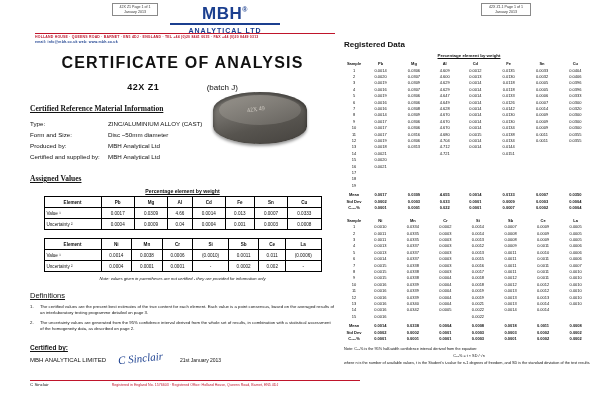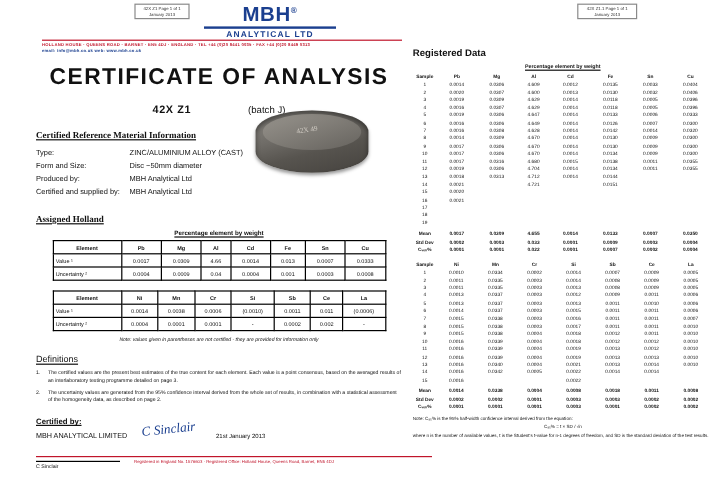--- a/index.html
+++ b/index.html
@@ -22,21 +22,21 @@
   .stamp.left{left:112px;top:3px;width:40px;}
   .stamp.right{left:481px;top:3px;width:44px;}
 
   .addr{position:absolute;left:35px;top:35px;width:420px;font-size:3.5px;color:#c0152b;
         font-weight:bold;letter-spacing:.2px;line-height:5px;}
   .addr .l2{color:#1b3f8f;}
   .rule{position:absolute;left:35px;top:33px;width:300px;height:1px;background:#c0152b;}
 
   
   .left{position:absolute;left:30px;top:46px;width:305px;}
-  h1.title{font-size:19px;font-weight:bold;letter-spacing:1.2px;margin:8px 0 0 0;text-align:center;}
+  h1.title{font-size:16px;font-weight:bold;letter-spacing:1.2px;margin:8px 0 0 0;text-align:center;}
   .batch{margin-top:10px;font-size:9px;font-weight:bold;text-align:center;}
   .batch .code{letter-spacing:.5px;}
   .batch .bj{font-weight:normal;margin-left:45px;font-size:8px;}
 
   .sechead{font-size:7.5px;font-weight:bold;margin-top:12px;text-decoration:underline;font-family:Liberation Serif, serif;}
   .crm{margin-top:5px;font-size:6.2px;}
   .crm table{border-collapse:collapse;}
   .crm td{padding:2px 0;vertical-align:top;}
   .crm td.k{width:78px;}
   .crm td.v{width:150px;}
@@ -136,21 +136,21 @@
         </tr>
         <tr>
           <td class="k">Certified and supplied by:</td>
           <td class="v">MBH Analytical Ltd</td>
         </tr>
       </tbody>
         </table>
     </div>
 
     <div class="assigned">
-      <div class="sechead" style="margin-top:6px">Assigned Holland</div>
+      <div class="sechead" style="margin-top:6px">Assigned Values</div>
       <div class="tblcap" style="margin-top:5px">Percentage element by weight</div>
       <table class="val">
         <tbody>
             <tr>
           <th class="rh">Element</th>
           <th>Pb</th>
           <th>Mg</th>
           <th>Al</th>
           <th>Cd</th>
           <th>Fe</th>

